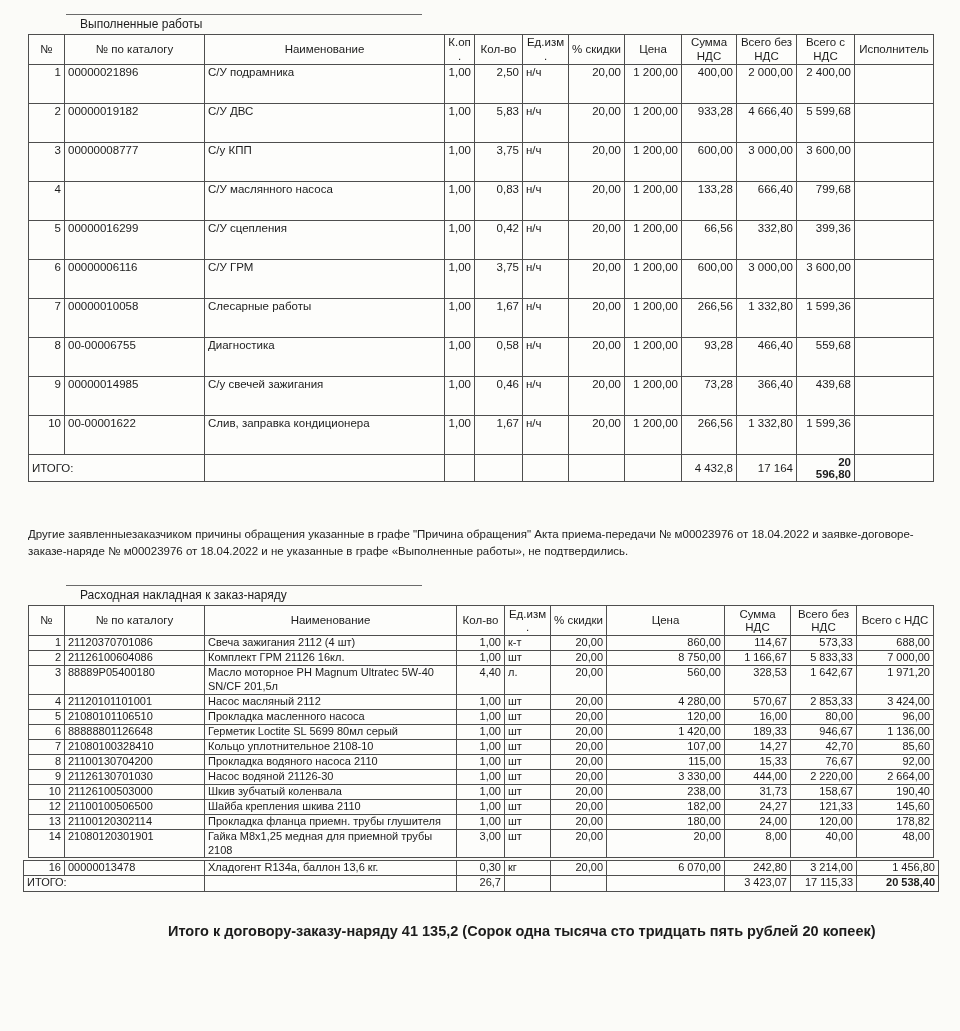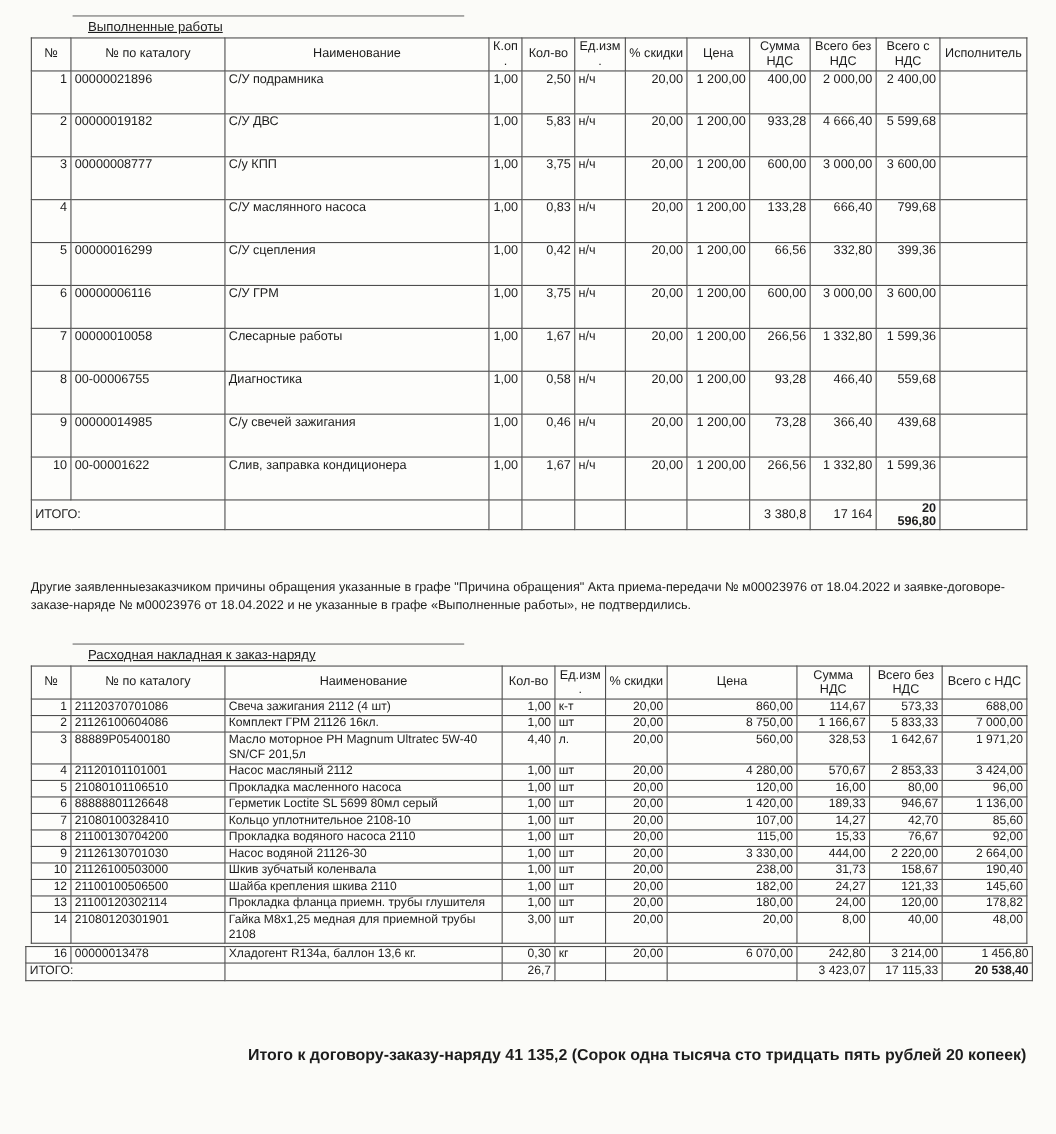--- a/index.html
+++ b/index.html
@@ -6,21 +6,21 @@
   html, body { width: 960px; background: #fbfbf8; }
   body {
     font-family: "Liberation Sans", sans-serif;
     color: #1c1c1c;
     height: 1031px;
     overflow: hidden;
   }
   .page { padding: 14px 27px 0 28px; }
 
   .title-rule { border-top: 1px solid #6a6a6a; width: 356px; margin-left: 38px; }
-  .table-title { margin: 2px 0 3px 52px; font-size: 12px; text-decoration: underline; }
+  .table-title { margin: 2px 0 3px 52px; font-size: 12px; }
 
   table.grid { border-collapse: collapse; table-layout: fixed; width: 905px; background: #fdfdfb; }
   .grid th, .grid td {
     border: 1px solid #4e4e4e;
     font-size: 11.5px;
     padding: 1px 3px;
     overflow: hidden;
     word-wrap: break-word;
   }
   .grid th {
@@ -43,23 +43,23 @@
   .bold { font-weight: bold; }
 
   .note {
     margin: 44px 0 0 0;
     font-size: 11.5px;
     line-height: 1.45;
     max-width: 902px;
   }
   .section2 { margin-top: 26px; }
   .footer {
-    margin-top: 60px;
+    margin-top: 31px;
     padding-left: 140px;
-    text-align: right;
+    text-align: left;
     font-size: 14.5px;
     font-weight: bold;
   }
 </style>
 </head>
 <body>
 
 <div class="page">
 
   <div class="section">
@@ -241,21 +241,21 @@
         </tbody>
       <tbody>
         <tr class="total-row">
           <td colspan="2" class="al">ИТОГО:</td>
           <td></td>
           <td></td>
           <td></td>
           <td></td>
           <td></td>
           <td></td>
-          <td class="ar">3 380,8</td>
+          <td class="ar">4 432,8</td>
           <td class="ar">17 164</td>
           <td class="ar bold">20 596,80</td>
           <td></td>
         </tr>
       </tbody>
     </table>
   </div>
 
   <p class="note">Другие заявленныезаказчиком причины обращения указанные в графе "Причина обращения" Акта приема-передачи  № м00023976  от 18.04.2022 и заявке-договоре-заказе-наряде № м00023976  от 18.04.2022 и  не указанные в графе «Выполненные работы», не подтвердились.</p>
 

